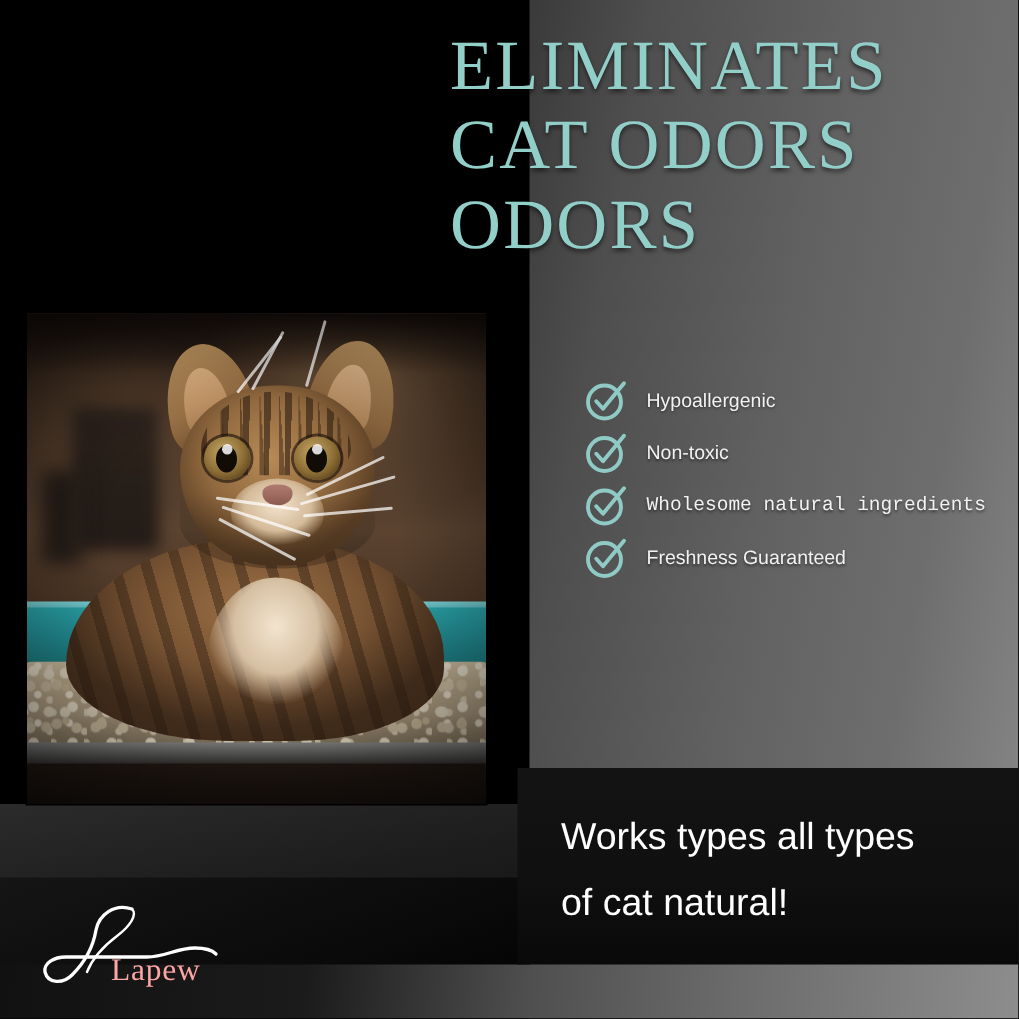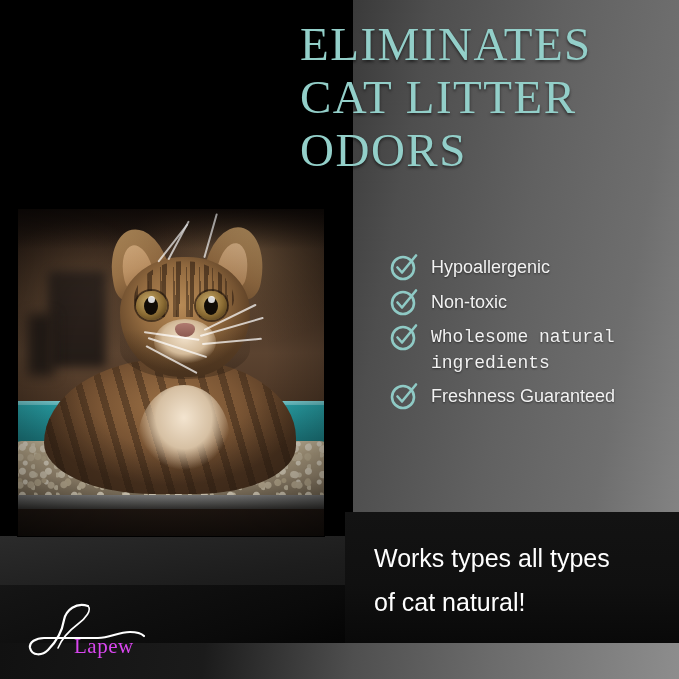--- a/index.html
+++ b/index.html
@@ -79,21 +79,21 @@
   .check-icon {
     flex: 0 0 auto;
     width: 30px;
     height: 30px;
     margin-right: 12px;
     margin-top: 0px;
   }
   .check-icon svg { display: block; }
   .feature-label {
     font-family: "Liberation Sans", sans-serif;
-    font-size: 18px;
+    font-size: 13px;
     line-height: 30px;
     color: #f2f2f2;
     text-shadow: 0 1px 2px rgba(0,0,0,0.5);
   }
   .feature-label.two-line { line-height: 26px; padding-top: 2px; font-family: Liberation Mono, monospace; }
 
   
   .photo-frame {
     position: absolute;
     left: 18px;
@@ -311,37 +311,37 @@
     height: 64px;
   }
   .logo svg { display: block; }
   .logo-word {
     position: absolute;
     left: 48px;
     top: 36px;
     font-family: "Liberation Serif", "DejaVu Serif", serif;
     font-size: 21px;
     letter-spacing: 0.5px;
-    color: #d946ef;
+    color: #fca5a5;
   }
 </style>
 </head>
 <body>
 
 <div id="ad">
 
   <div class="bg-black-left"></div>
   <div class="bg-gray-right"></div>
   <div class="bg-dark-under-photo"></div>
   <div class="bg-black-logo-area"></div>
   <div class="bg-gray-bottom-strip"></div>
 
   <div class="headline">
     <span class="hl-line">ELIMINATES</span>
-    <span class="hl-line">CAT LITTER</span>
+    <span class="hl-line">CAT ODORS</span>
     <span class="hl-line">ODORS</span>
   </div>
 
   <div class="photo-frame">
     <div class="photo-scene">
       <div class="ph-bg"></div>
       <div class="ph-blur-box"></div>
       <div class="ph-blur-box2"></div>
       <div class="ph-dark-top"></div>
 

